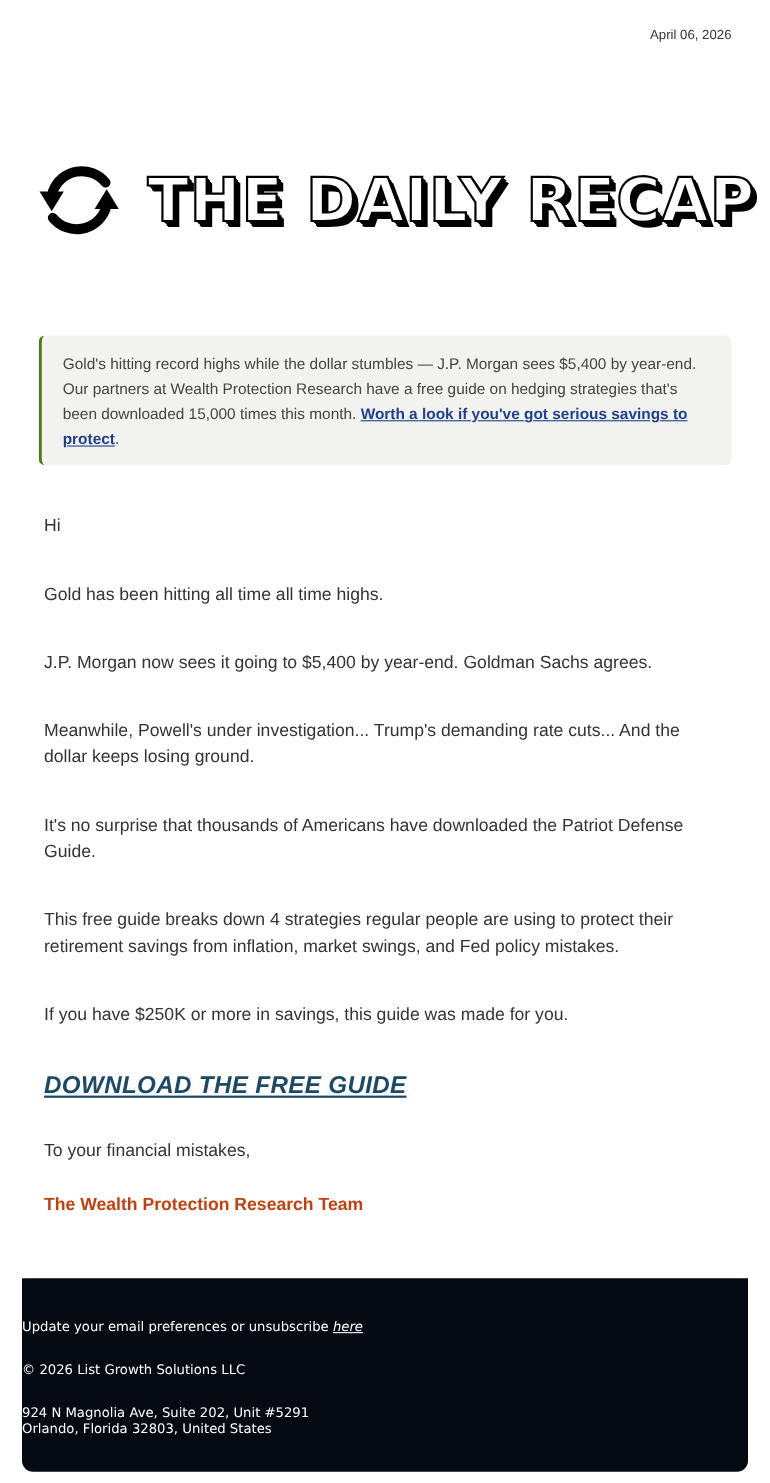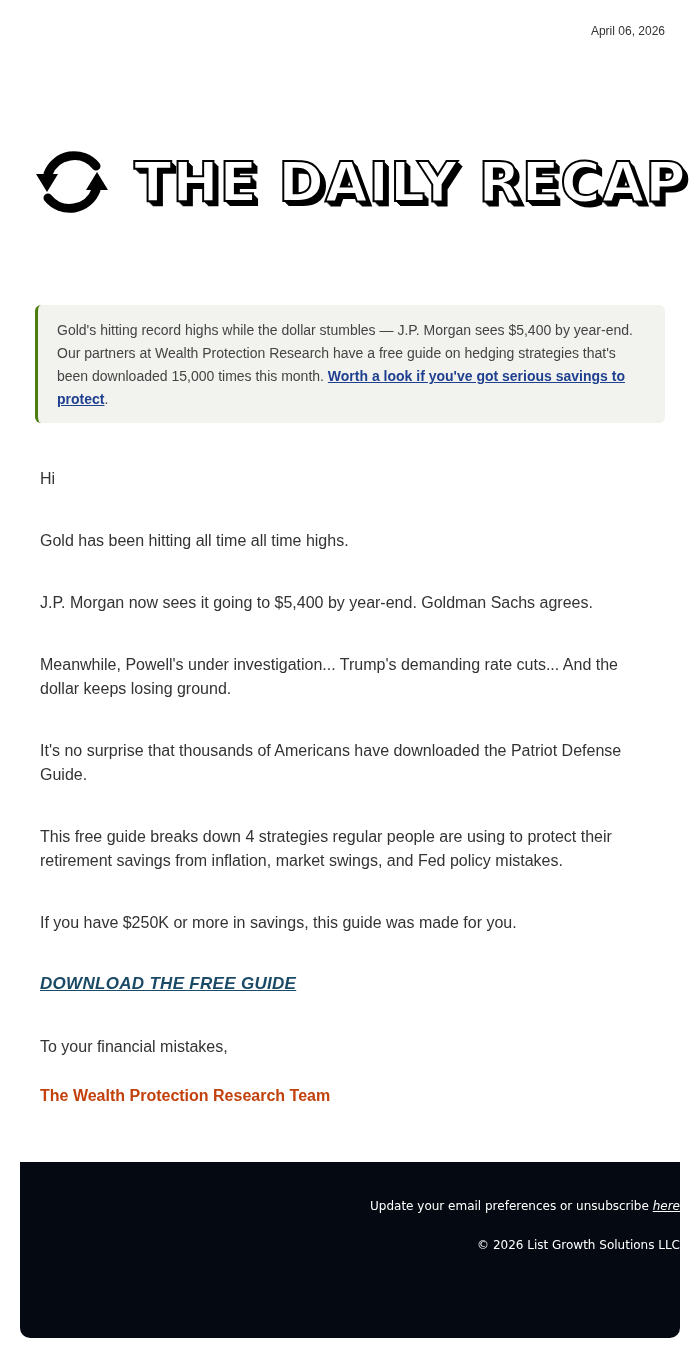--- a/index.html
+++ b/index.html
@@ -13,25 +13,25 @@
     text-shadow: 4px 4px 0 #000, 3px 3px 0 #000, 2px 2px 0 #000, 5px 5px 0 #000;
     white-space: nowrap; line-height: 1;
   }
   .callout {
     position: absolute; top: 305px; left: 35px; width: 630px; height: 118px; box-sizing: border-box;
     background: #f2f2ef; border-left: 3px solid #4d7c0f; border-radius: 6px;
     padding: 14px 20px 0 19px; font-size: 14px; line-height: 23px; color: #444;
   }
   .callout a { color: #1f3f8f; font-weight: bold; text-decoration: underline; }
   .para { position: absolute; left: 40px; width: 620px; font-size: 16px; line-height: 24px; color: #333; margin: 0; }
-  .cta { position: absolute; left: 40px; top: 974px; font-size: 17px; font-weight: bold; font-style: italic; color: #1b4a66; text-decoration: underline; letter-spacing: 0.3px; }
+  .cta { position: absolute; left: 40px; top: 974px; font-size: 22px; font-weight: bold; font-style: italic; color: #1b4a66; text-decoration: underline; letter-spacing: 0.3px; }
   .signoff { position: absolute; left: 40px; top: 1087px; font-size: 16px; font-weight: bold; color: #c2410c; }
   .footer {
     position: absolute; top: 1162px; left: 20px; width: 660px; height: 176px; background: #050a12;
-    border-radius: 0 0 10px 10px; color: #ffffff; font-family: "DejaVu Sans", sans-serif; font-size: 12px; text-align: right;
+    border-radius: 0 0 10px 10px; color: #ffffff; font-family: "DejaVu Sans", sans-serif; font-size: 12px; text-align: left;
   }
   .footer .l1 { position: absolute; top: 37px; left: 0; right: 0; }
   .footer .l1 a { color: #fff; font-style: italic; text-decoration: underline; }
   .footer .l2 { position: absolute; top: 76px; left: 0; right: 0; }
   .footer .l3 { position: absolute; top: 115px; left: 0; right: 0; line-height: 15px; }
 </style>
 </head>
 <body>
 
 <div class="date">April 06, 2026</div>
@@ -61,13 +61,17 @@
 <a href="#" class="cta">DOWNLOAD THE FREE GUIDE</a>
 
 <p class="para" style="top:1035px">To your financial mistakes,</p>
 <div class="signoff">The Wealth Protection Research Team</div>
 
 <div class="footer">
   <div class="l1">
     <span>Update your email preferences or unsubscribe </span><a href="#">here</a>
   </div>
   <div class="l2">© 2026 List Growth Solutions LLC</div>
+  <div class="l3">
+    <div>924 N Magnolia Ave, Suite 202, Unit #5291</div>
+    <div>Orlando, Florida 32803, United States</div>
+  </div>
 </div>
 
 </body></html>

